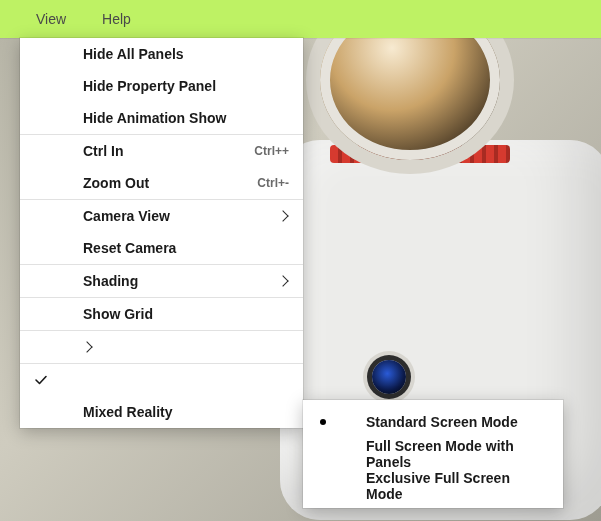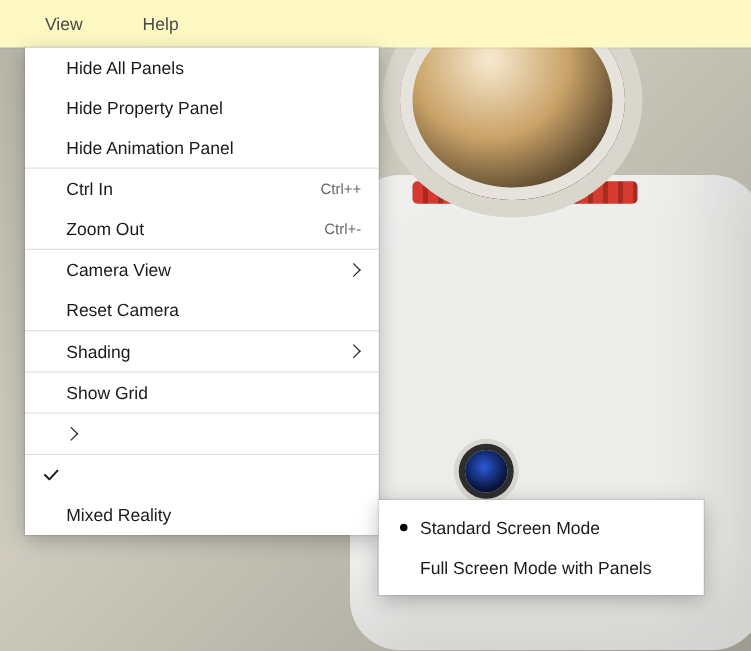--- a/index.html
+++ b/index.html
@@ -45,44 +45,45 @@
     position:absolute; left:82px; top:370px; width:34px; height:34px;
     border-radius:50%;
     background: radial-gradient(circle at 45% 40%, #2a5bd8 0%, #0b1a4a 60%, #000 100%);
     box-shadow: 0 0 0 5px #2d2d2d, 0 0 0 9px #d8d6d0;
   }
 
   .menubar {
     position: absolute;
     top: 0; left: 0; right: 0;
     height: 38px;
-    background: #fef9c3;
+    background: #bef264;
     display: flex;
     align-items: center;
     padding-left: 36px;
-    gap: 48px;
+    gap: 36px;
     box-shadow: 0 1px 0 rgba(0,0,0,0.05);
   }
   .menubar span { color:#4a4a4a; cursor:default; }
 
   .dropdown {
     position: absolute;
     left: 20px;
     top: 38px;
     width: 283px;
     background: #fff;
     box-shadow: 0 4px 16px rgba(0,0,0,0.25), 0 0 0 1px rgba(0,0,0,0.08);
   }
   .item {
     display: flex;
     align-items: center;
     height: 32px;
-    padding: 0 14px 0 33px;
+    padding: 0 14px 0 63px;
     position: relative;
     cursor: default;
+    font-weight: bold;
   }
   .item .label { flex: 1; }
   .item .shortcut { color:#6a6a6a; font-size:12px; }
   .chev {
     width: 8px; height: 8px;
     border-right: 1.6px solid #2a2a2a;
     border-bottom: 1.6px solid #2a2a2a;
     transform: rotate(-45deg);
     margin-right: 2px;
   }
@@ -126,21 +127,21 @@
 </div>
 
 <div class="dropdown">
   <div class="item">
     <span class="label">Hide All Panels</span>
   </div>
   <div class="item">
     <span class="label">Hide Property Panel</span>
   </div>
   <div class="item">
-    <span class="label">Hide Animation Panel</span>
+    <span class="label">Hide Animation Show</span>
   </div>
 
   <div class="sep"></div>
 
   <div class="item">
     <span class="label">Ctrl In</span>
     <span class="shortcut">Ctrl++</span>
   </div>
   <div class="item">
     <span class="label">Zoom Out</span>
@@ -191,13 +192,16 @@
 </div>
 
 <div class="submenu">
   <div class="item">
     <span class="radio-dot"></span>
     <span class="label">Standard Screen Mode</span>
   </div>
   <div class="item">
     <span class="label">Full Screen Mode with Panels</span>
   </div>
+  <div class="item">
+    <span class="label">Exclusive Full Screen Mode</span>
+  </div>
 </div>
 
 </body></html>

